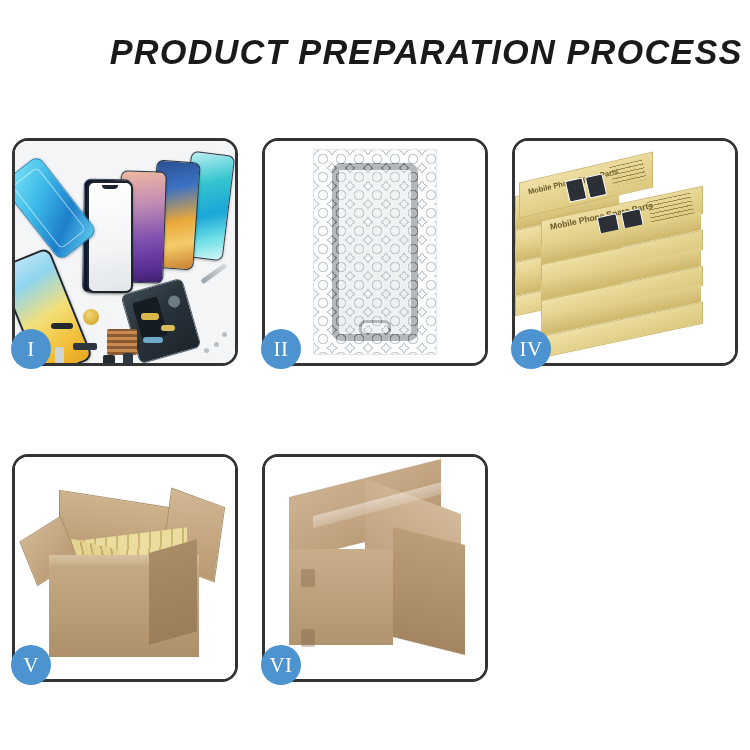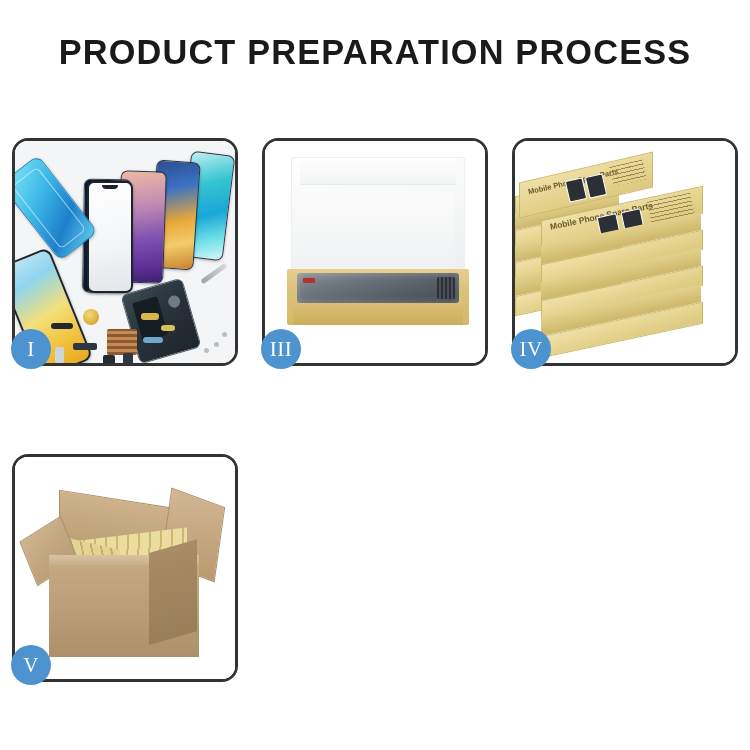--- a/index.html
+++ b/index.html
@@ -10,22 +10,23 @@
   body {
     width: 750px;
     height: 750px;
     font-family: "Liberation Sans", sans-serif;
     overflow: hidden;
     position: relative;
   }
 
   
   .header {
-    text-align: center;
+    text-align: right;
     padding-top: 34px;
+    font-style: italic;
   }
   .title {
     font-family: "Liberation Sans", sans-serif;
     font-size: 35px;
     font-weight: bold;
     color: #1a1a1a;
     letter-spacing: 1.2px;
     line-height: 1.05;
     transform: scaleX(0.98);
     white-space: nowrap;
@@ -523,32 +524,32 @@
         <div class="scrap s10"></div>
         <div class="scrap s11"></div>
         <div class="scrap s12"></div>
         <div class="scrap s13"></div>
         <div class="tool"></div>
       </div>
     </div>
     <div class="badge">I</div>
   </div>
 
-
   <div class="panel">
     <div class="panel-inner">
-      <div class="scene-boxopen">
-        <div class="foam-lid"></div>
-        <div class="foam-back"></div>
-        <div class="kraft-tray"></div>
-        <div class="tray-screen"></div>
+      <div class="scene-wrap">
+        <div class="wrap-sheet">
+          <div class="wrap-screen"></div>
+          <div class="wrap-bubbles"></div>
+        </div>
       </div>
     </div>
-    <div class="badge">III</div>
+    <div class="badge">II</div>
   </div>
+
 
   <div class="panel">
     <div class="panel-inner">
       <div class="scene-stack">
 
         <div class="sbox" style="left:0px; top:44px; width:104px; height:18px; transform:skewY(-12deg);"></div>
         <div class="sbox-side" style="left:0px; top:62px; width:104px; height:16px; transform:skewY(-12deg);"></div>
         <div class="sbox" style="left:0px; top:78px; width:104px; height:16px; transform:skewY(-12deg);"></div>
         <div class="sbox-side" style="left:0px; top:94px; width:104px; height:16px; transform:skewY(-12deg);"></div>
         <div class="sbox" style="left:0px; top:110px; width:104px; height:16px; transform:skewY(-12deg);"></div>
@@ -587,14 +588,28 @@
         <div class="c-contents2"></div>
         <div class="c-flap c-flap-left"></div>
         <div class="c-rim"></div>
         <div class="c-body"></div>
         <div class="c-front-right"></div>
       </div>
     </div>
     <div class="badge">V</div>
   </div>
 
+  <div class="panel">
+    <div class="panel-inner">
+      <div class="scene-sealed">
+        <div class="sc-top"></div>
+        <div class="sc-top2"></div>
+        <div class="sc-tape"></div>
+        <div class="sc-front"></div>
+        <div class="sc-side"></div>
+        <div class="sc-nick" style="left:36px; top:112px;"></div>
+        <div class="sc-nick" style="left:36px; top:172px;"></div>
+      </div>
+    </div>
+    <div class="badge">VI</div>
+  </div>
 
 </div>
 
 </body></html>

